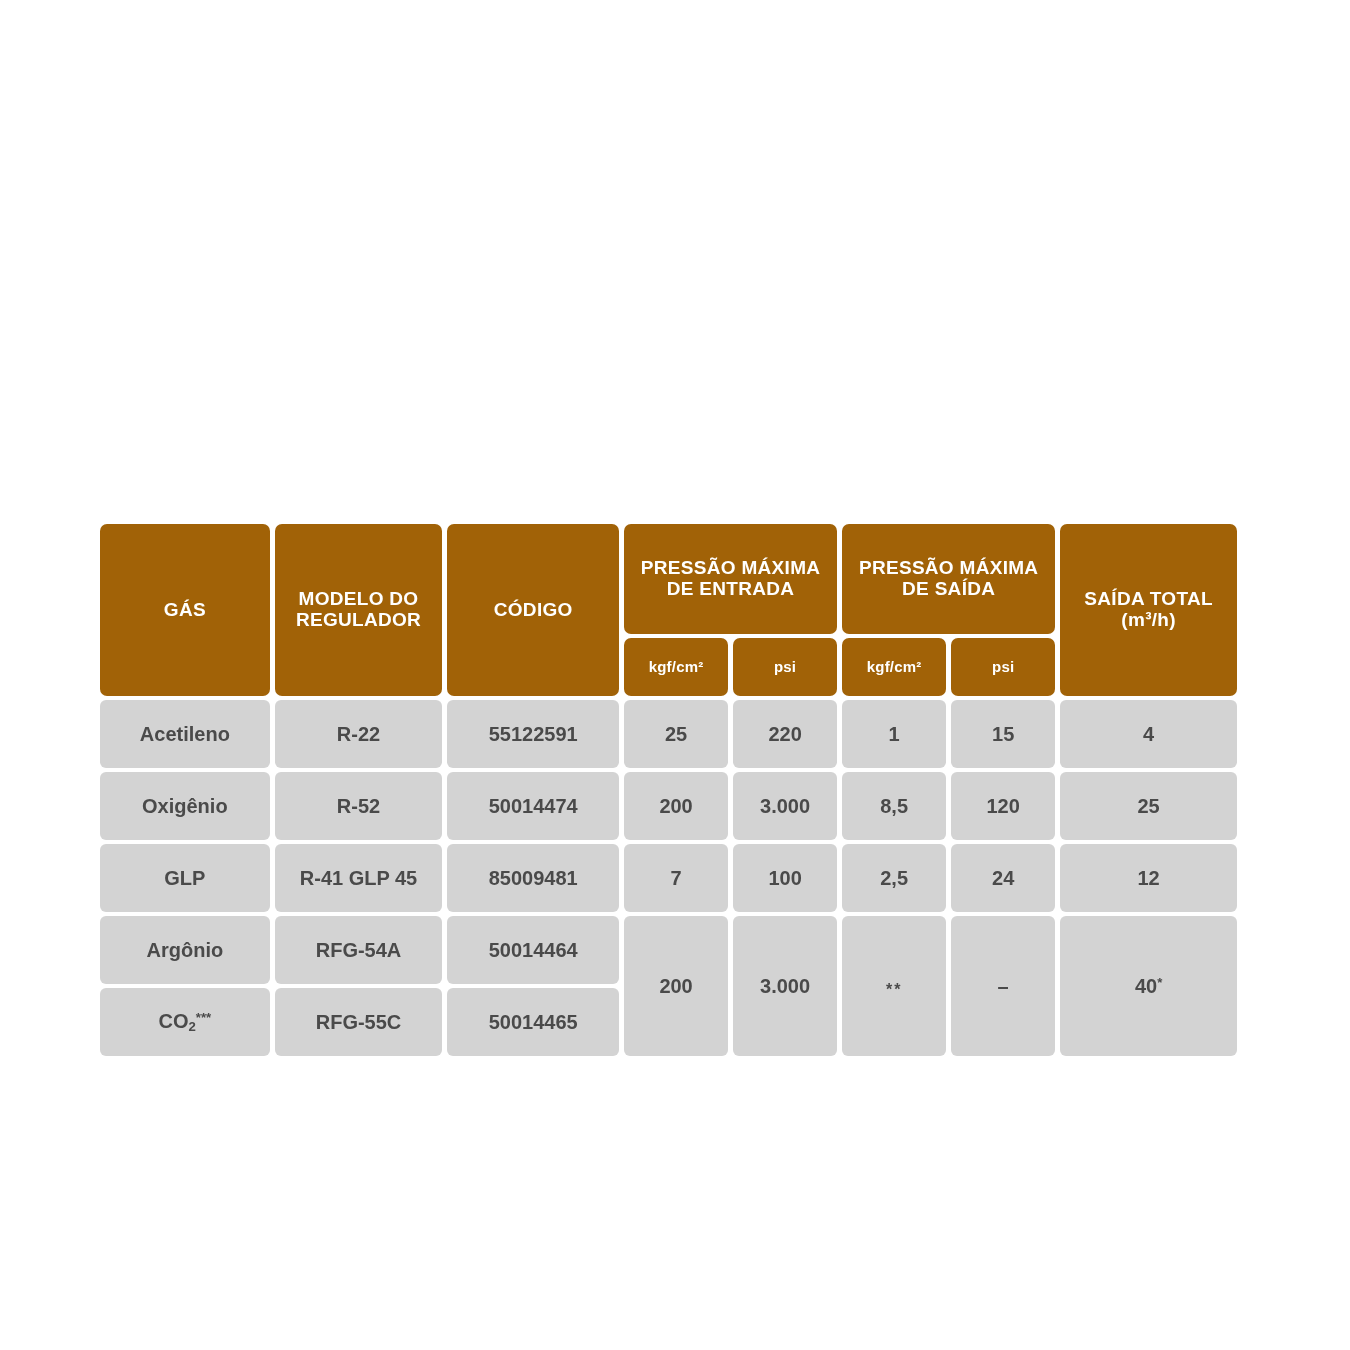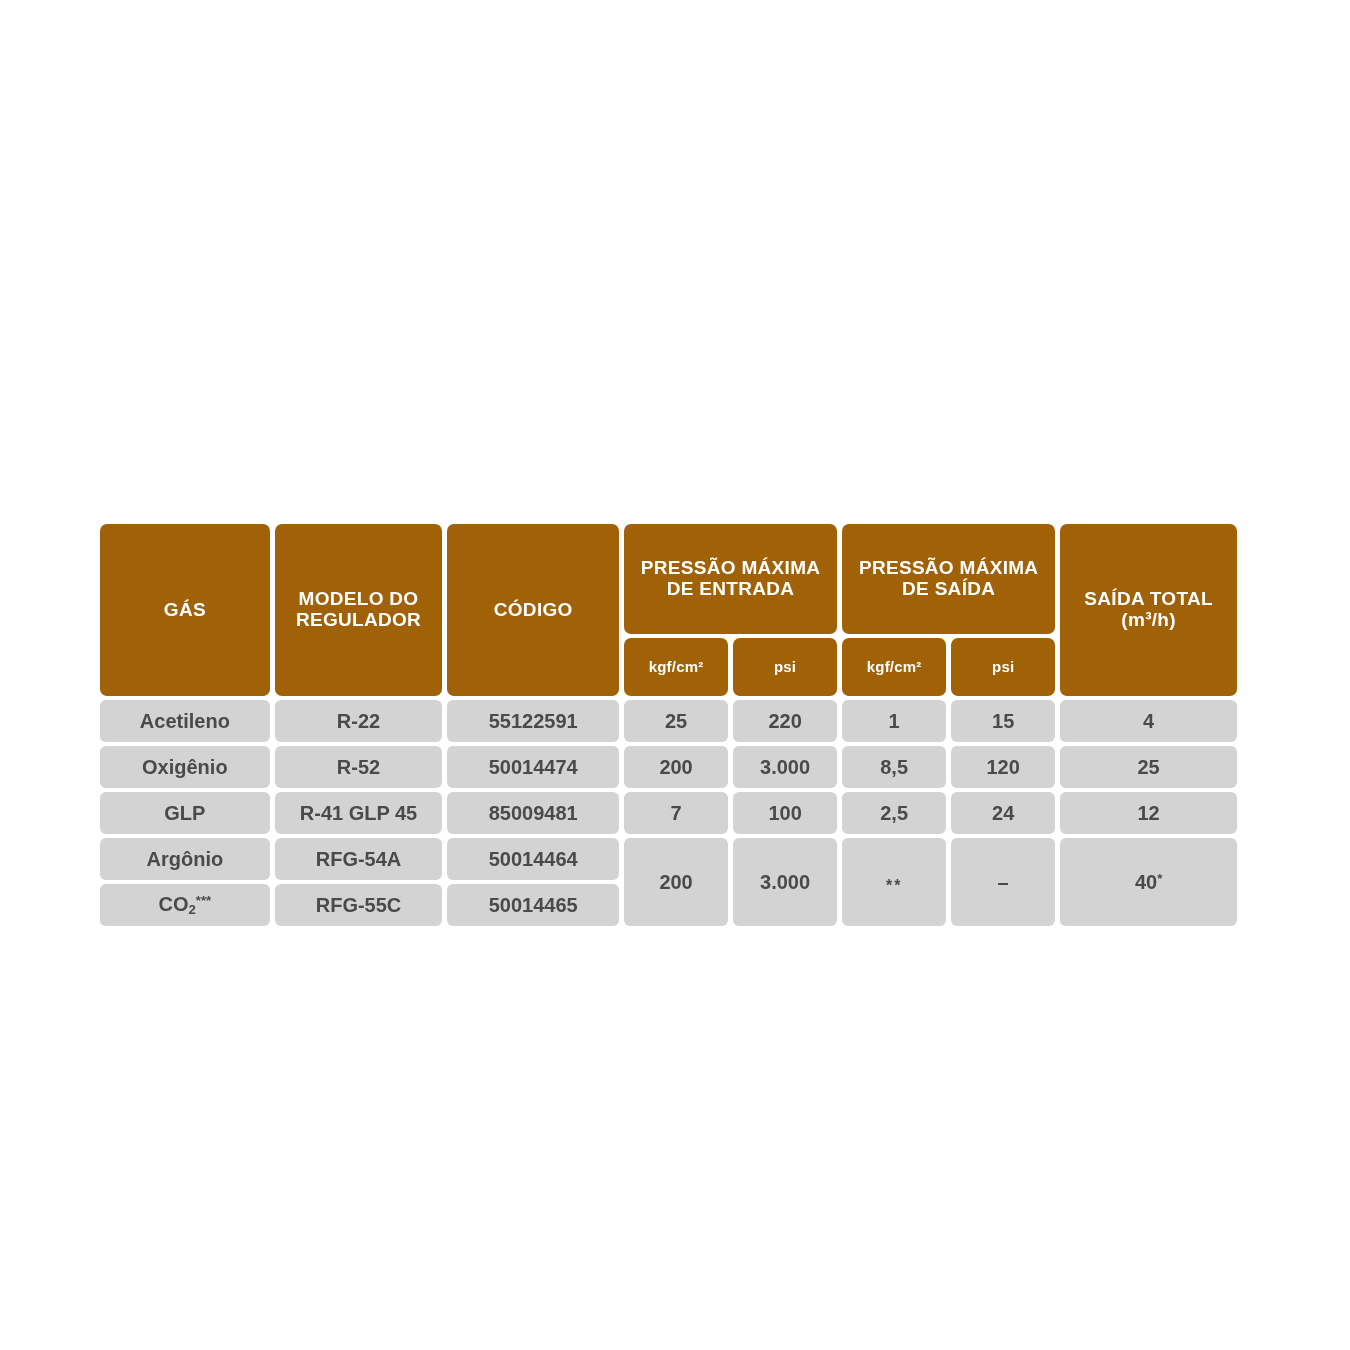--- a/index.html
+++ b/index.html
@@ -67,21 +67,21 @@
   
   td.dt {
     background: #d3d3d3;
     color: #4a4a4a;
     border-radius: 6px;
     text-align: center;
     vertical-align: middle;
     height: 34px;
     font-size: 20px;
     font-weight: bold;
-    padding: 4px;
+    padding: 17px;
   }
   td.dt-merge {
     height: 76px;
   }
 
   sub {
     font-size: 0.66em;
     vertical-align: -0.22em;
   }
   sup {

